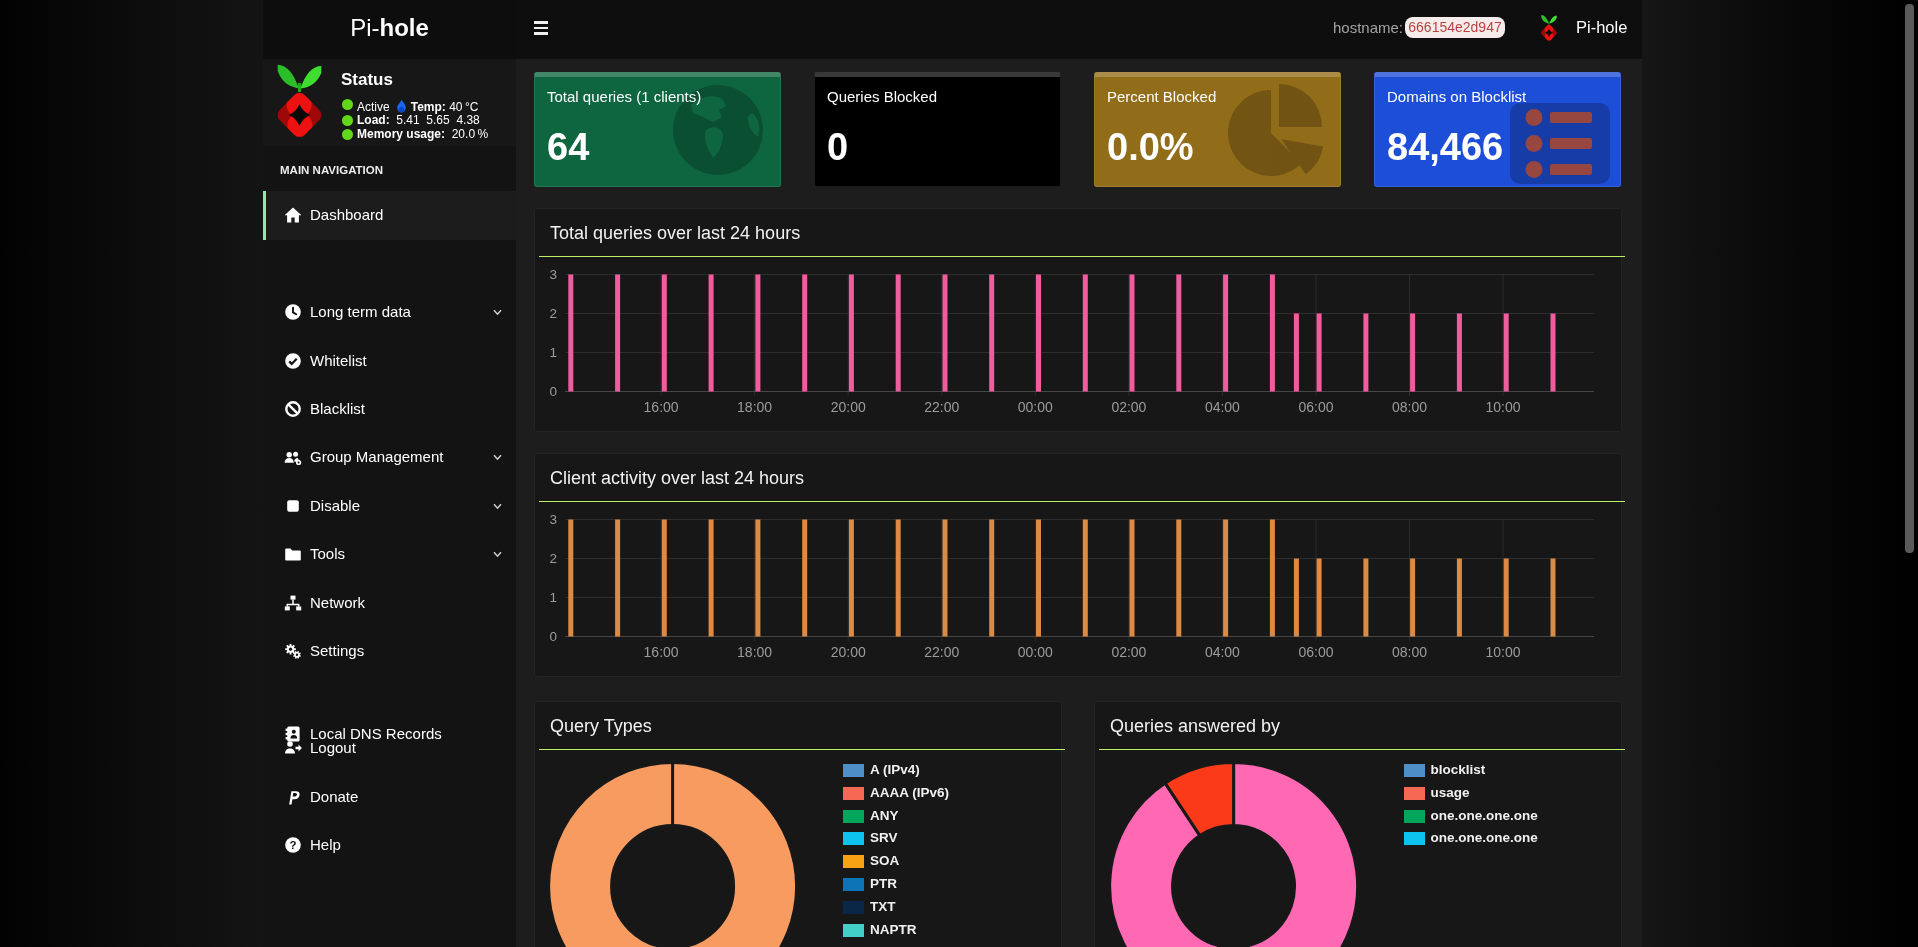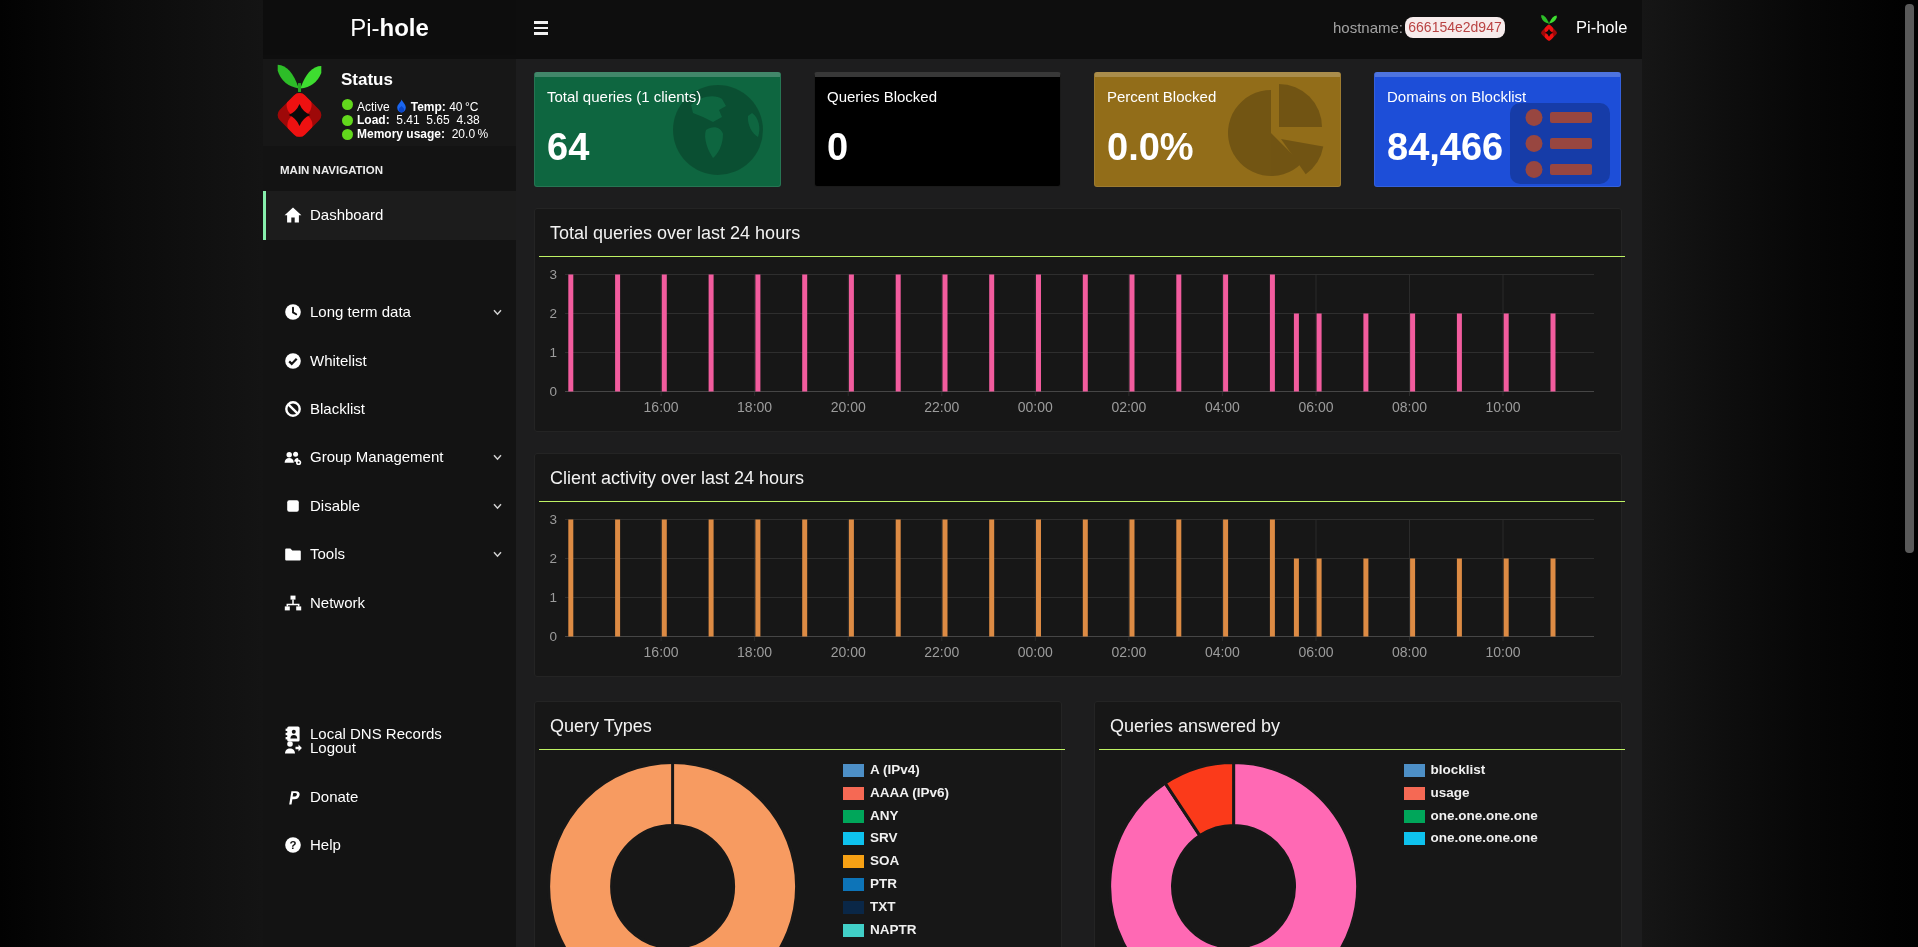--- a/index.html
+++ b/index.html
@@ -138,20 +138,37 @@
     </div>
 <div class="mi" style="top:578.7px">
       <svg class="ic" width="18" height="18" viewBox="0 0 18 18">
         <rect x="6.5" y="1.6" width="5" height="4" fill="#fff"></rect>
         <rect x="0.8" y="12.4" width="5" height="4" fill="#fff"></rect>
         <rect x="12.2" y="12.4" width="5" height="4" fill="#fff"></rect>
         <path d="M9 5.6 V9 M3.3 12.4 V10.6 H14.7 V12.4 M9 9 V10.6" stroke="#fff" stroke-width="1.5" fill="none"></path>
       </svg>
       <div class="lbl">Network</div>
     </div>
+<div class="mi" style="top:627.1px">
+      <svg class="ic" width="18" height="18" viewBox="0 0 18 18">
+        <rect x="5.6" y="1.9" width="1.9" height="10.6" fill="#fff" transform="rotate(0 6.55 7.2)"></rect>
+        <rect x="5.6" y="1.9" width="1.9" height="10.6" fill="#fff" transform="rotate(45 6.55 7.2)"></rect>
+        <rect x="5.6" y="1.9" width="1.9" height="10.6" fill="#fff" transform="rotate(90 6.55 7.2)"></rect>
+        <rect x="5.6" y="1.9" width="1.9" height="10.6" fill="#fff" transform="rotate(135 6.55 7.2)"></rect>
+        <circle cx="6.55" cy="7.2" r="3.6" fill="#fff"></circle>
+        <circle cx="6.55" cy="7.2" r="1.6" fill="#131313"></circle>
+        <rect x="12.2" y="8.9" width="1.5" height="7.8" fill="#fff" transform="rotate(22 12.95 12.8)"></rect>
+        <rect x="12.2" y="8.9" width="1.5" height="7.8" fill="#fff" transform="rotate(67 12.95 12.8)"></rect>
+        <rect x="12.2" y="8.9" width="1.5" height="7.8" fill="#fff" transform="rotate(112 12.95 12.8)"></rect>
+        <rect x="12.2" y="8.9" width="1.5" height="7.8" fill="#fff" transform="rotate(157 12.95 12.8)"></rect>
+        <circle cx="12.95" cy="12.8" r="2.7" fill="#fff"></circle>
+        <circle cx="12.95" cy="12.8" r="1.2" fill="#131313"></circle>
+      </svg>
+      <div class="lbl">Settings</div>
+    </div>
 <div class="mi" style="top:710px">
       <svg class="ic" width="18" height="18" viewBox="0 0 18 18">
         <rect x="3.2" y="1.4" width="12.4" height="15.2" rx="1.6" fill="#fff"></rect>
         <rect x="1.6" y="3.6" width="2.6" height="2.4" fill="#fff"></rect>
         <rect x="1.6" y="7.8" width="2.6" height="2.4" fill="#fff"></rect>
         <rect x="1.6" y="12" width="2.6" height="2.4" fill="#fff"></rect>
         <circle cx="9.8" cy="6.8" r="2" fill="#131313"></circle>
         <path d="M6.4 13.4 c0-2.2 1.5-3.4 3.4-3.4 s3.4 1.2 3.4 3.4 z" fill="#131313"></path>
       </svg>
       <div class="lbl">Local DNS Records</div>

